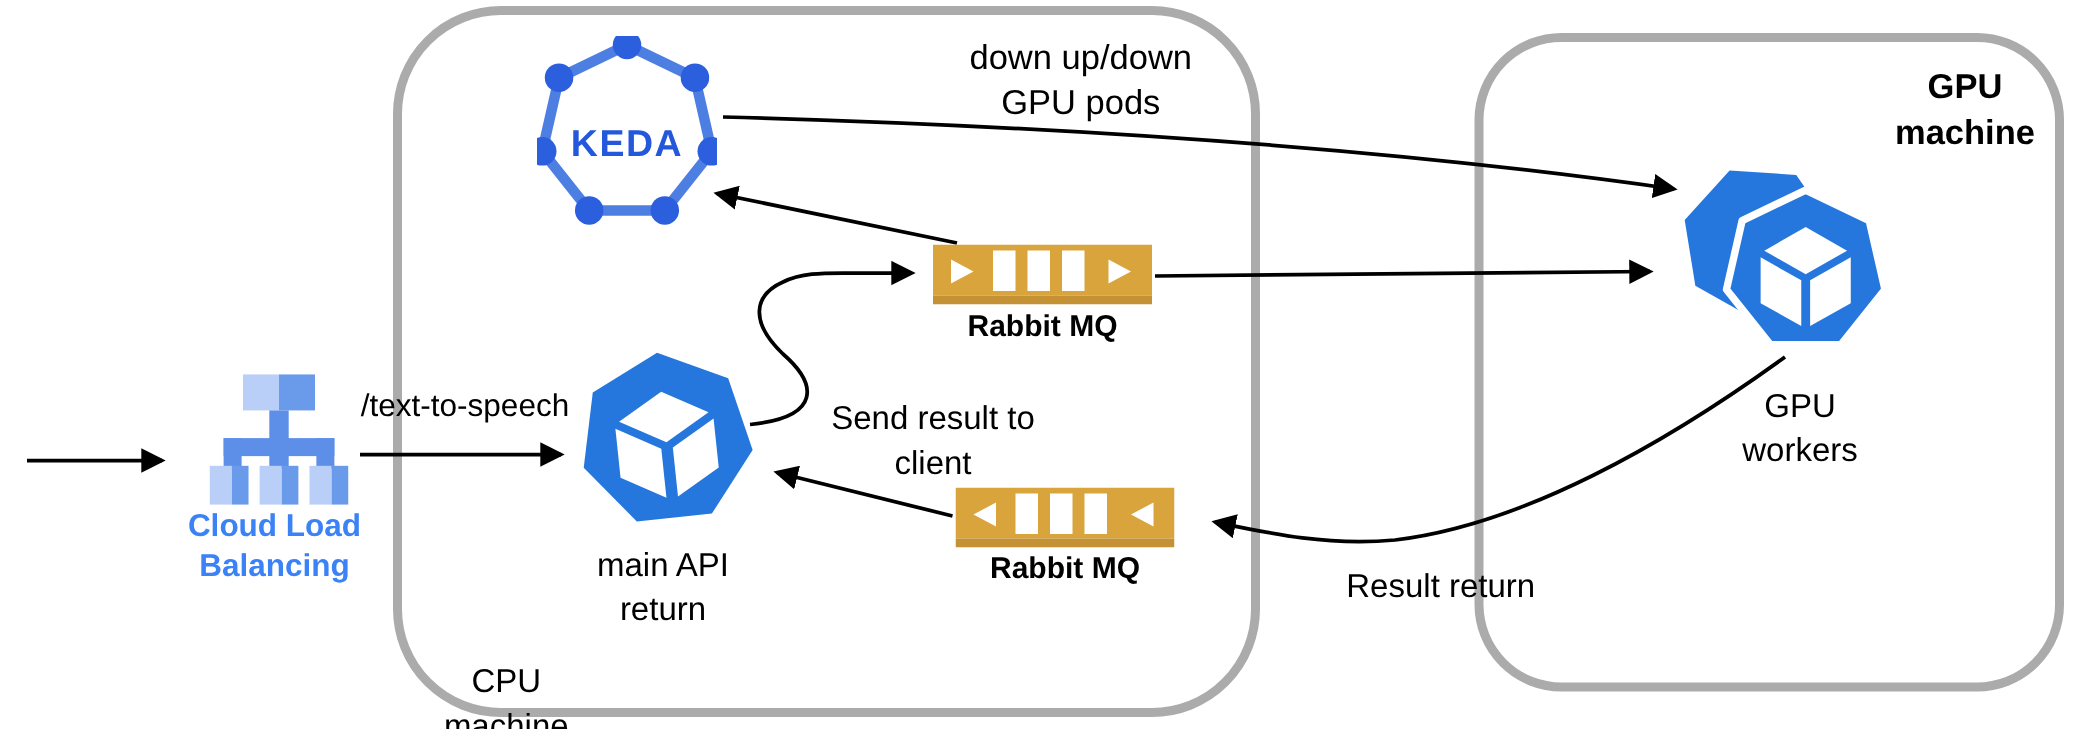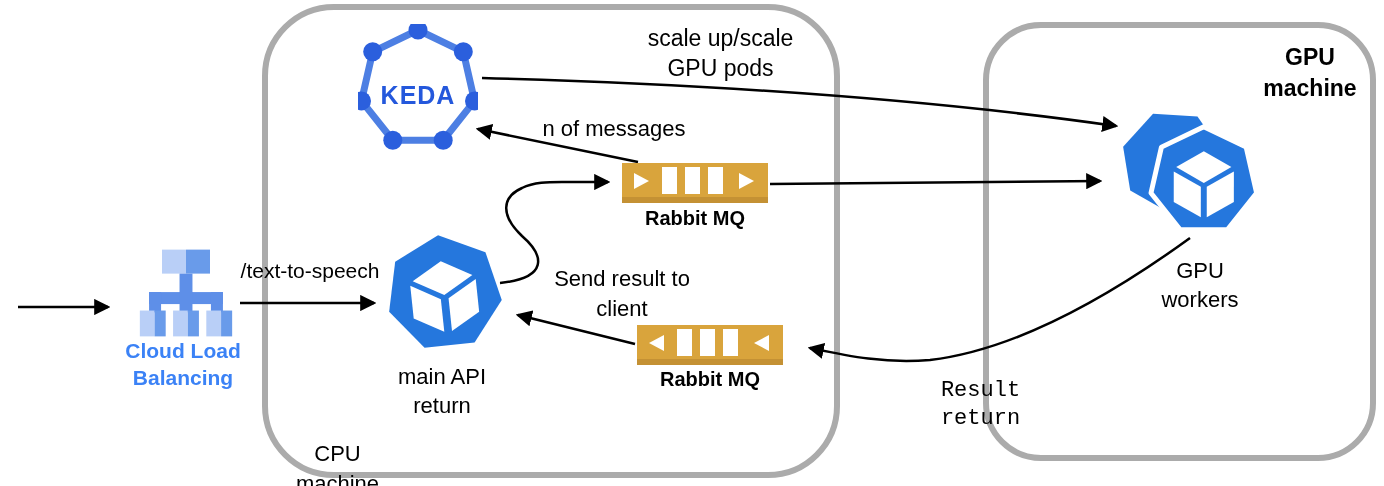--- a/index.html
+++ b/index.html
@@ -115,32 +115,31 @@
     <rect x="40" y="4" width="15" height="27" fill="#fff"></rect>
     <rect x="63" y="4" width="15" height="27" fill="#fff"></rect>
     <rect x="86" y="4" width="15" height="27" fill="#fff"></rect>
     <polygon points="132,10 132,26 117,18" fill="#fff"></polygon>
   </svg>
 
 
   <div class="lbl lbl-tts" style="left:226px;top:258px;width:168px;">/text-to-speech</div>
 
   <div class="lbl lbl-scale line-block" style="left:618px;top:23px;width:205px;">
-    <span>scale up/scale</span>
+    <span>down up/down</span>
     <span>GPU pods</span>
   </div>
 
-  <div class="lbl lbl-edge" style="left:528px;top:115px;width:172px;">n of messages</div>
 
   <div class="lbl lbl-edge line-block" style="left:538px;top:264px;width:168px;line-height:30px;">
     <span>Send result to</span>
     <span>client</span>
   </div>
 
-  <div class="lbl lbl-edge" style="left:898px;top:377px;width:165px;font-family:Liberation Mono, monospace;">Result return</div>
+  <div class="lbl lbl-edge" style="left:878px;top:377px;width:165px;">Result return</div>
 
   <div class="lbl lbl-lb line-block" style="left:100px;top:337px;width:166px;">
     <span>Cloud Load</span>
     <span>Balancing</span>
   </div>
 
   <div class="lbl lbl-node line-block" style="left:362px;top:362px;width:160px;">
     <span>main API</span>
     <span>return</span>
   </div>

